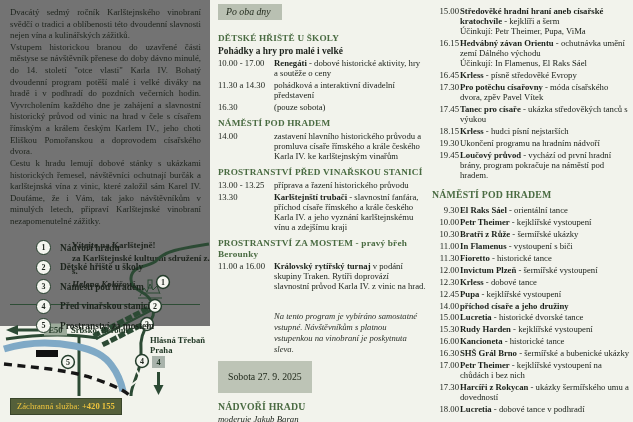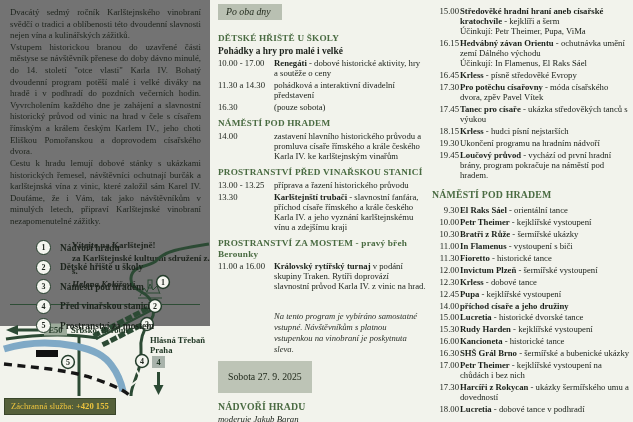--- a/index.html
+++ b/index.html
@@ -33,21 +33,21 @@
     border:1.5px solid #243d2b;background:#f4f5ef;color:#1c241c;
     font-size:8px;font-weight:bold;line-height:13px;text-align:center;
     box-sizing:content-box;
   }
   .legend-label{margin-left:9px;font-size:9.4px;font-weight:bold;color:#1c241c;white-space:nowrap;}
 
   .map{position:absolute;left:0;top:238px;width:210px;height:158px;z-index:1;}
   .map text{font-family:"Liberation Serif","DejaVu Serif",serif;}
 
   .emergency{
-    position:absolute;left:4px;top:398px;z-index:4;
+    position:absolute;left:10px;top:398px;z-index:4;
     background:#55603a;border:1px solid #39452a;
     padding:2px 6px 3px 6px;font-size:8.6px;color:#eec43e;white-space:nowrap;
   }
   .emergency .num{font-weight:bold;}
 
   
   .mid{position:absolute;left:218px;top:4px;width:208px;}
   .rightcol{position:absolute;left:432px;top:6px;width:198px;}
 
   .chip{

